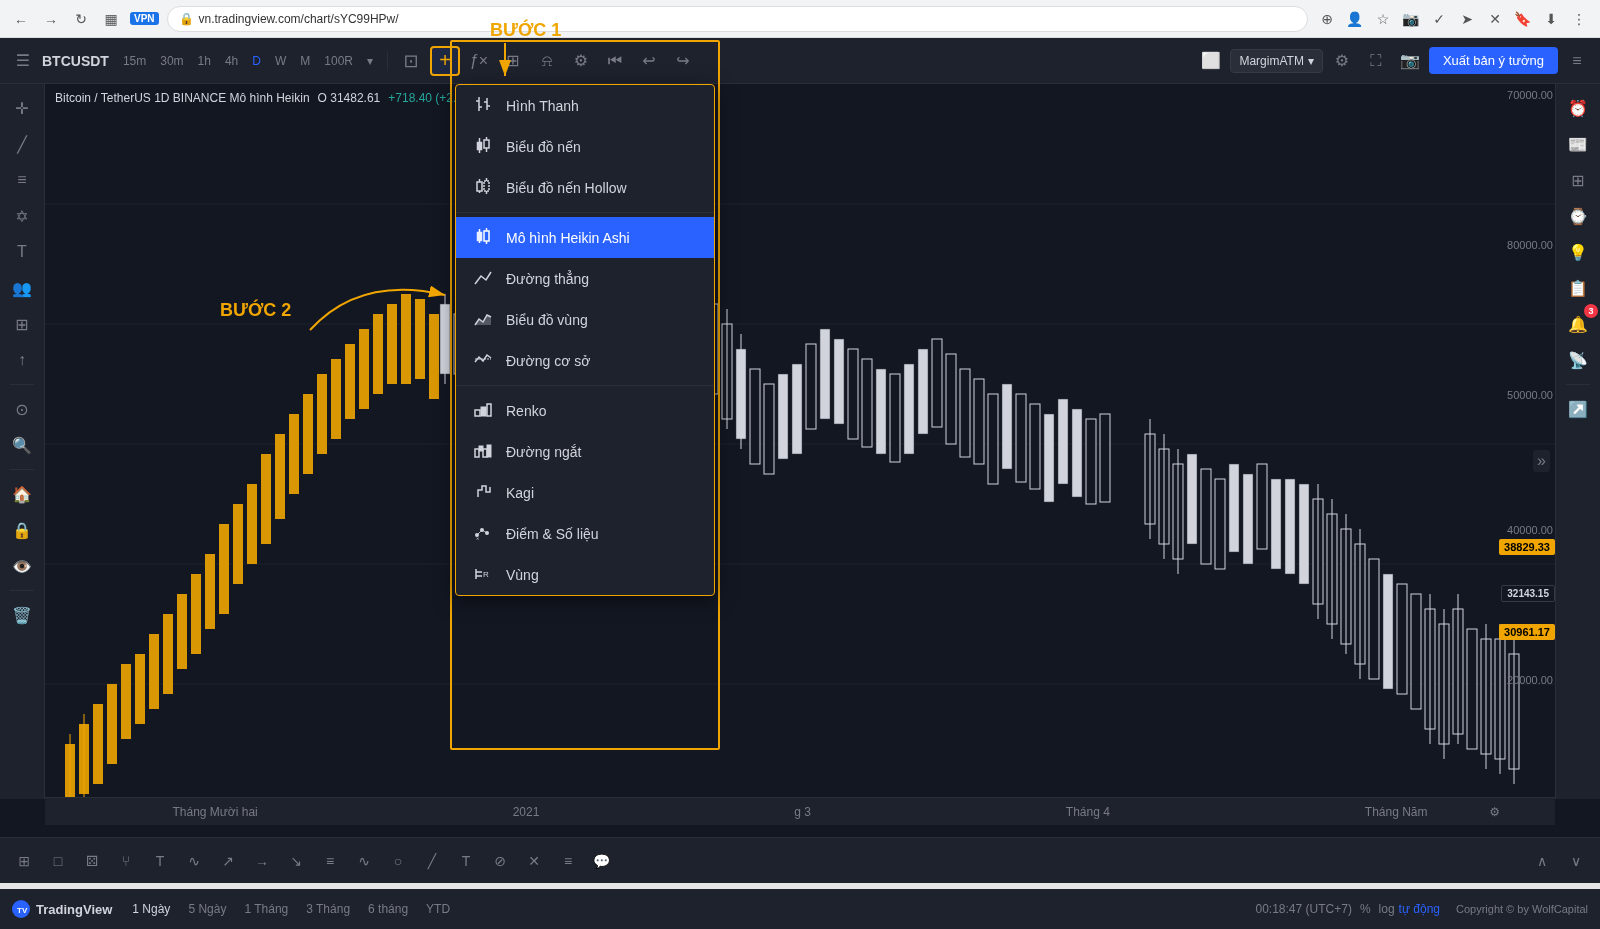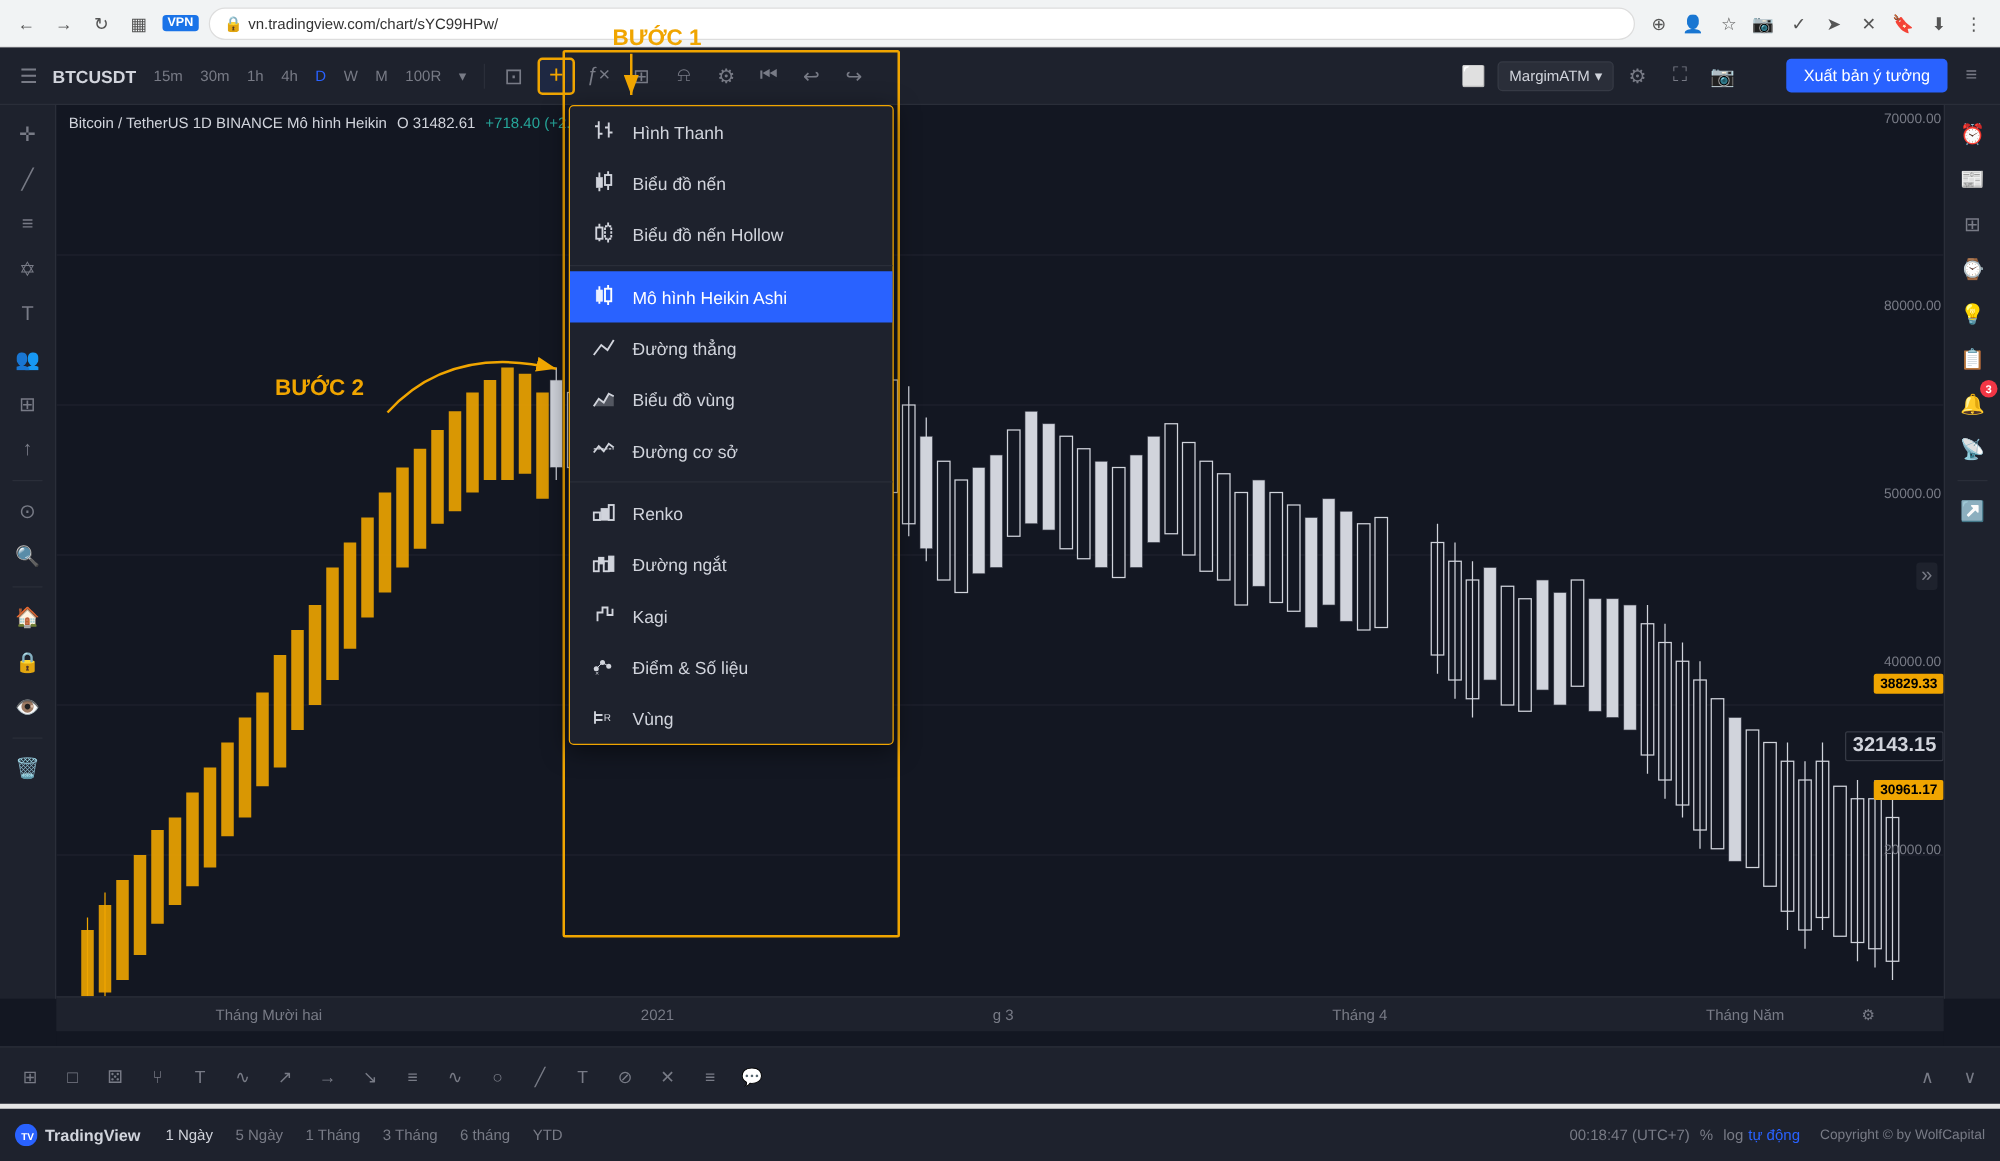--- a/index.html
+++ b/index.html
@@ -42,21 +42,21 @@
       padding: 3px 6px; font-size: 12px; color: #787b86; background: transparent; border: none; cursor: pointer; border-radius: 3px;
     }
     .tf-btn.active { color: #2962ff; }
     .toolbar-divider { width: 1px; height: 20px; background: #2a2e39; margin: 0 4px; }
     .toolbar-btn {
       width: 30px; height: 30px; border: none; background: transparent; cursor: pointer; color: #787b86; display: flex; align-items: center; justify-content: center; border-radius: 4px; font-size: 16px;
     }
     .toolbar-btn.active { color: #2962ff; background: rgba(41,98,255,0.1); }
     .toolbar-spacer { flex: 1; }
     .export-btn {
-      background: #2962ff; color: white; border: none; border-radius: 4px; padding: 6px 14px; font-size: 13px; cursor: pointer; font-weight: 500; margin-left: 32px;
+      background: #2962ff; color: white; border: none; border-radius: 4px; padding: 6px 14px; font-size: 13px; cursor: pointer; font-weight: 500;
     }
     .margin-selector {
       background: #2a2e39; color: #d1d4dc; border: 1px solid #363a45; border-radius: 4px; padding: 4px 8px; font-size: 12px; display: flex; align-items: flex-end; gap: 4px;
     }
 
     
     .left-sidebar {
       position: absolute; left: 0; top: 84px; width: 45px; height: calc(929px - 84px - 46px - 38px - 46px); background: #1e222d; border-right: 1px solid #2a2e39;
       display: flex; flex-direction: column; align-items: center; padding: 8px 0; gap: 4px; z-index: 10;
     }
@@ -104,21 +104,21 @@
     
     .bottom-toolbar {
       position: absolute; left: 0; right: 0; bottom: 46px; height: 46px; background: #1e222d; border-top: 1px solid #2a2e39; display: flex; align-items: center; padding: 0 10px; gap: 6px;
     }
     .bottom-tool-btn {
       width: 28px; height: 28px; border: none; background: transparent; cursor: pointer; color: #787b86; display: flex; align-items: center; justify-content: center; border-radius: 4px; font-size: 14px;
     }
 
     
     .status-bar {
-      position: absolute; left: 0; right: 0; bottom: 0; height: 46px; background: #1e222d; border-top: 4px solid #e5e5e5; display: flex; align-items: center; padding: 0 12px; font-size: 12px; color: #787b86;
+      position: absolute; left: 0; right: 0; bottom: 0; height: 46px; background: #1e222d; border-top: 6px solid #e5e5e5; display: flex; align-items: center; padding: 0 12px; font-size: 12px; color: #787b86;
     }
     .status-logo { display: flex; align-items: center; gap: 6px; color: #d1d4dc; font-weight: 600; font-size: 13px; }
     .status-spacer { flex: 1; }
     .status-time { color: #787b86; }
     .status-copyright { color: #787b86; font-size: 11px; }
 
     
     .period-btns { display: flex; align-items: center; gap: 2px; }
     .period-btn { padding: 3px 8px; font-size: 12px; color: #787b86; background: transparent; border: none; cursor: pointer; border-radius: 3px; }
     .period-btn.active { color: #d1d4dc; }
@@ -395,21 +395,21 @@
   </svg>
 
   <div style="position:absolute; right: 2px; top: 5px; font-size: 11px; color: #787b86;">70000.00</div>
   <div style="position:absolute; right: 2px; top: 155px; font-size: 11px; color: #787b86;">80000.00</div>
   <div style="position:absolute; right: 2px; top: 305px; font-size: 11px; color: #787b86;">50000.00</div>
   <div style="position:absolute; right: 2px; top: 440px; font-size: 11px; color: #787b86;">40000.00</div>
   <div style="position:absolute; right: 2px; top: 590px; font-size: 11px; color: #787b86;">20000.00</div>
 
   <div style="position:absolute; right: 0; top: 455px; background: #f0a500; color: #000; padding: 2px 5px; font-size: 11px; font-weight: bold; border-radius: 2px;">38829.33</div>
 
-  <div style="position:absolute; right: 0; top: 501px; background: #131722; color: #d1d4dc; padding: 2px 5px; font-size: 16px; font-weight: bold; border: 1px solid #363a45; border-radius: 2px;">32143.15</div>
+  <div style="position:absolute; right: 0; top: 501px; background: #131722; color: #d1d4dc; padding: 2px 5px; font-size: 10px; font-weight: bold; border: 1px solid #363a45; border-radius: 2px;">32143.15</div>
   <div style="position:absolute; right: 0; top: 540px; background: #f0a500; color: #000; padding: 2px 5px; font-size: 11px; font-weight: bold; border-radius: 2px;">30961.17</div>
 
   <div style="position:absolute; right: 5px; top: 50%; transform: translateY(-50%); color: #787b86; font-size: 16px; cursor: pointer; background: #1e222d; border-radius: 3px; padding: 2px 4px;">»</div>
 
 </div>
 
 <div class="dropdown-menu">
 
   <div class="menu-item">
     <span class="menu-item-icon">

